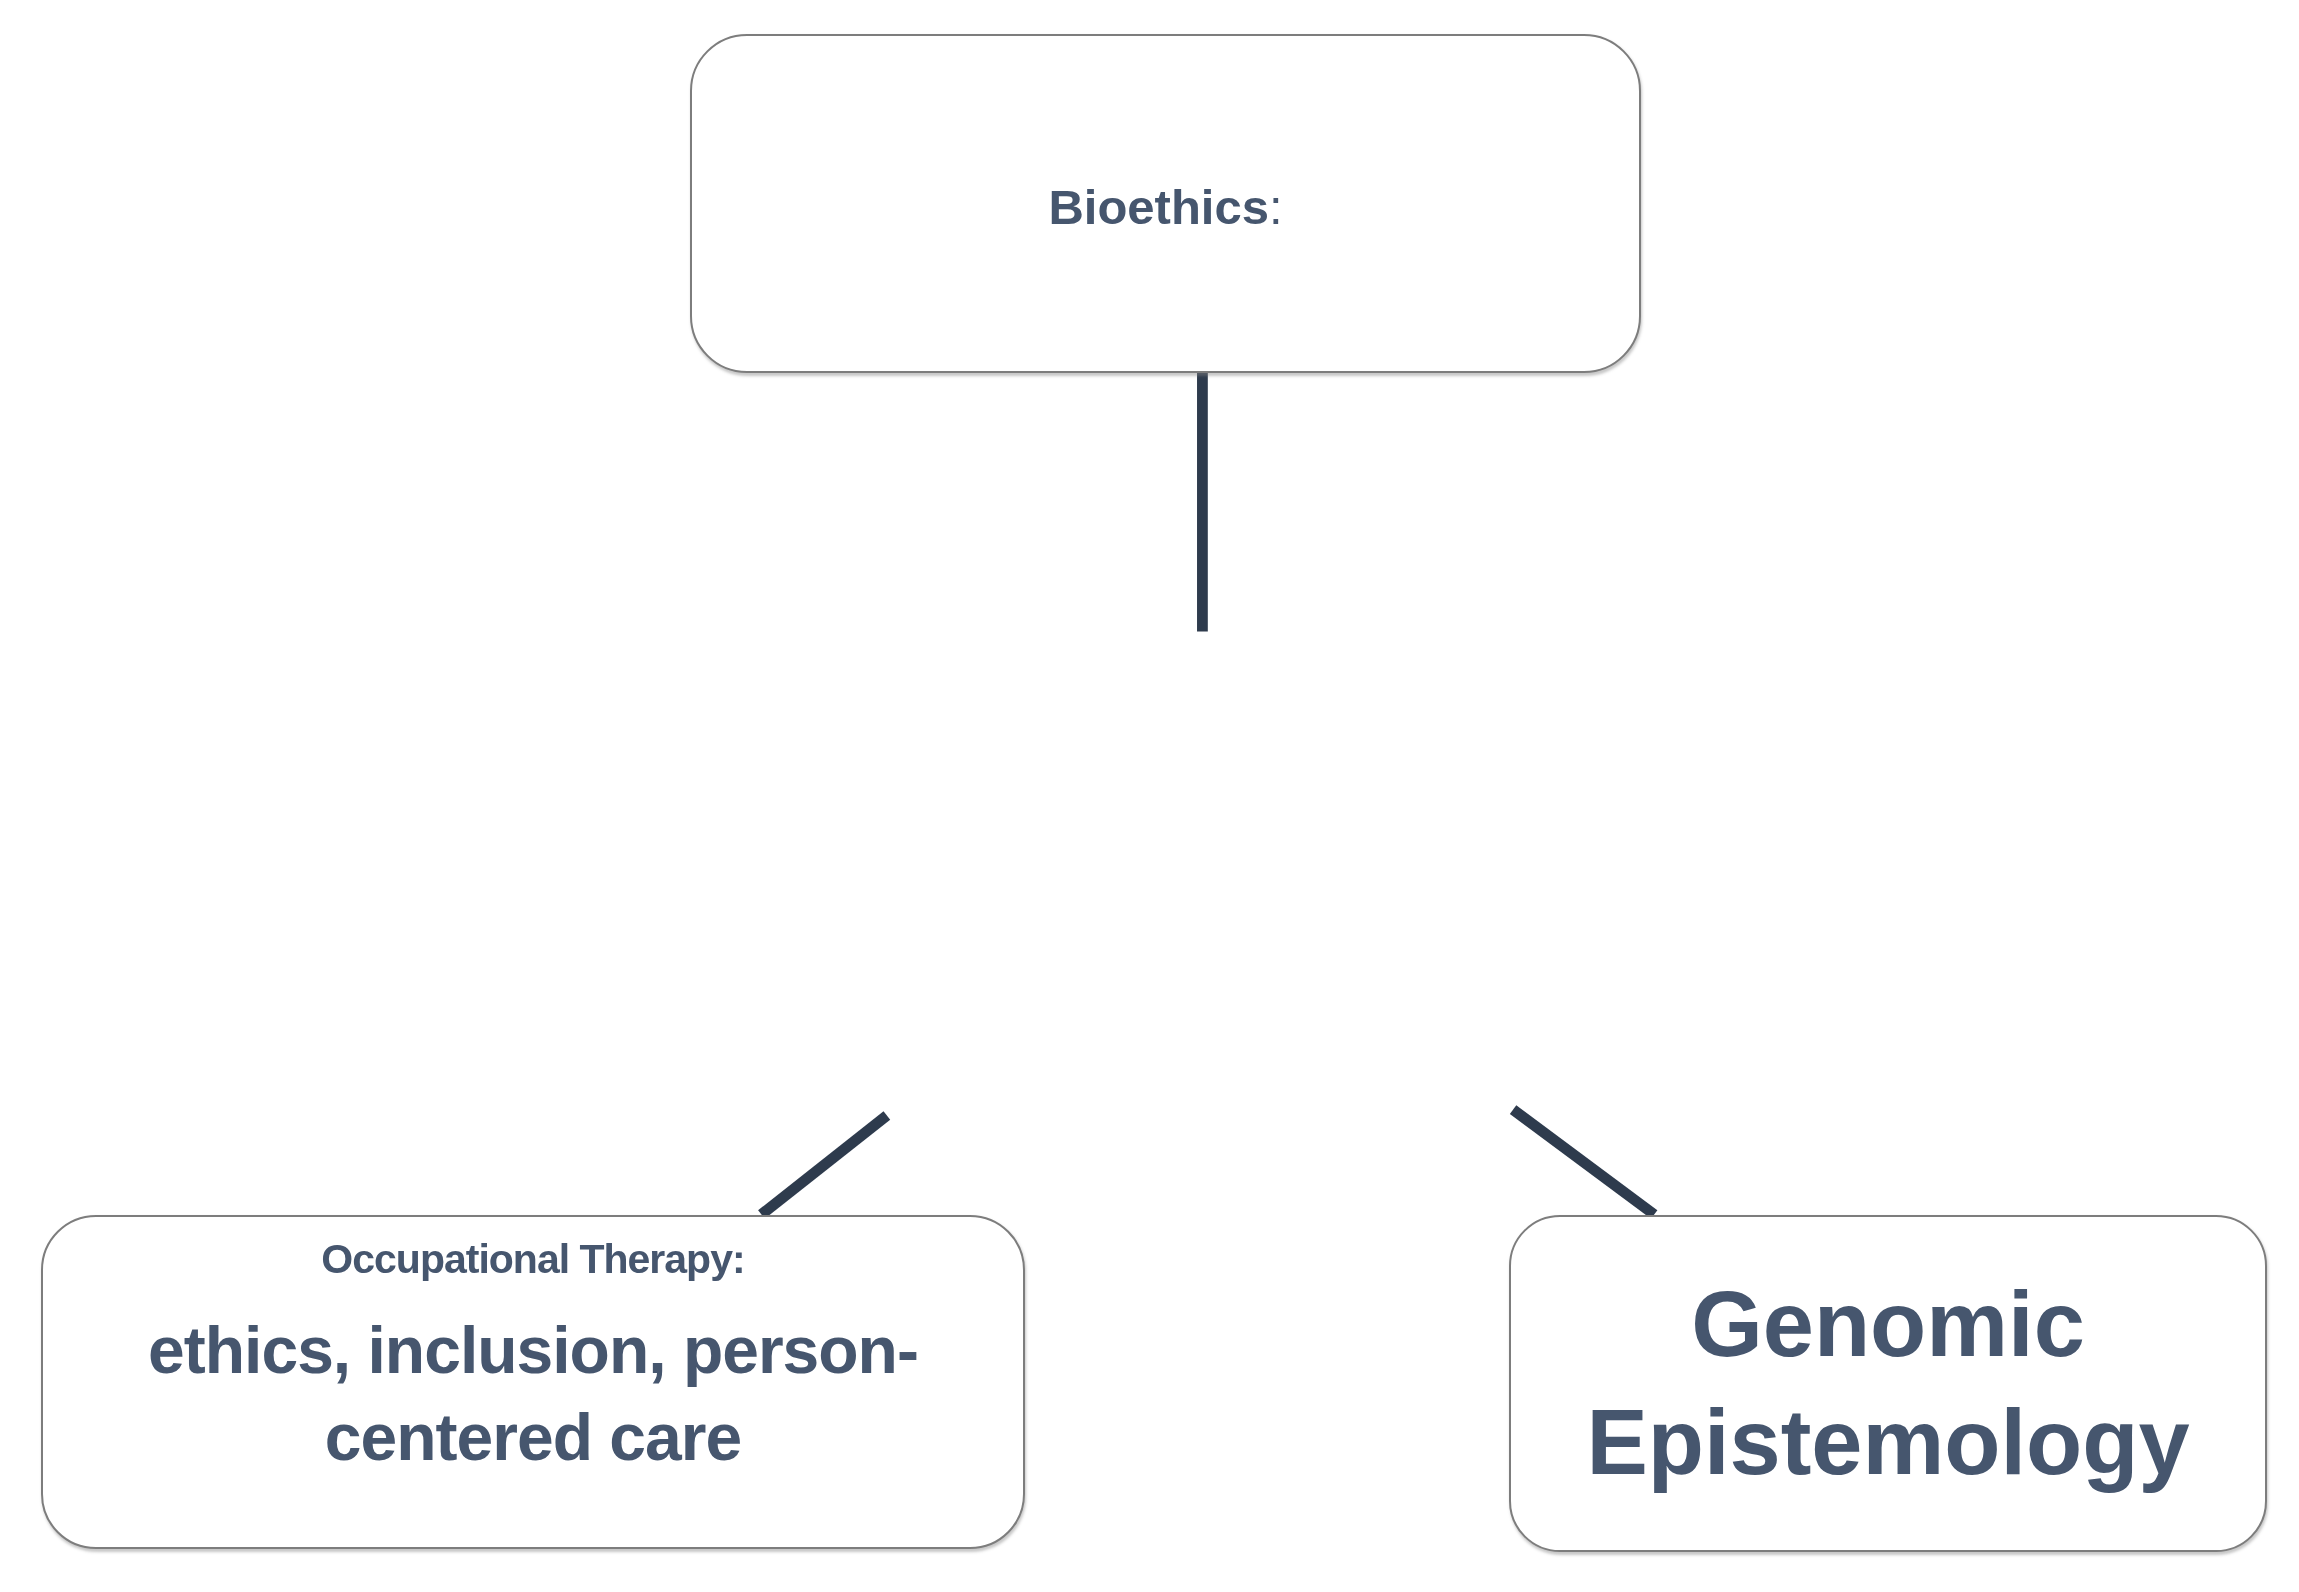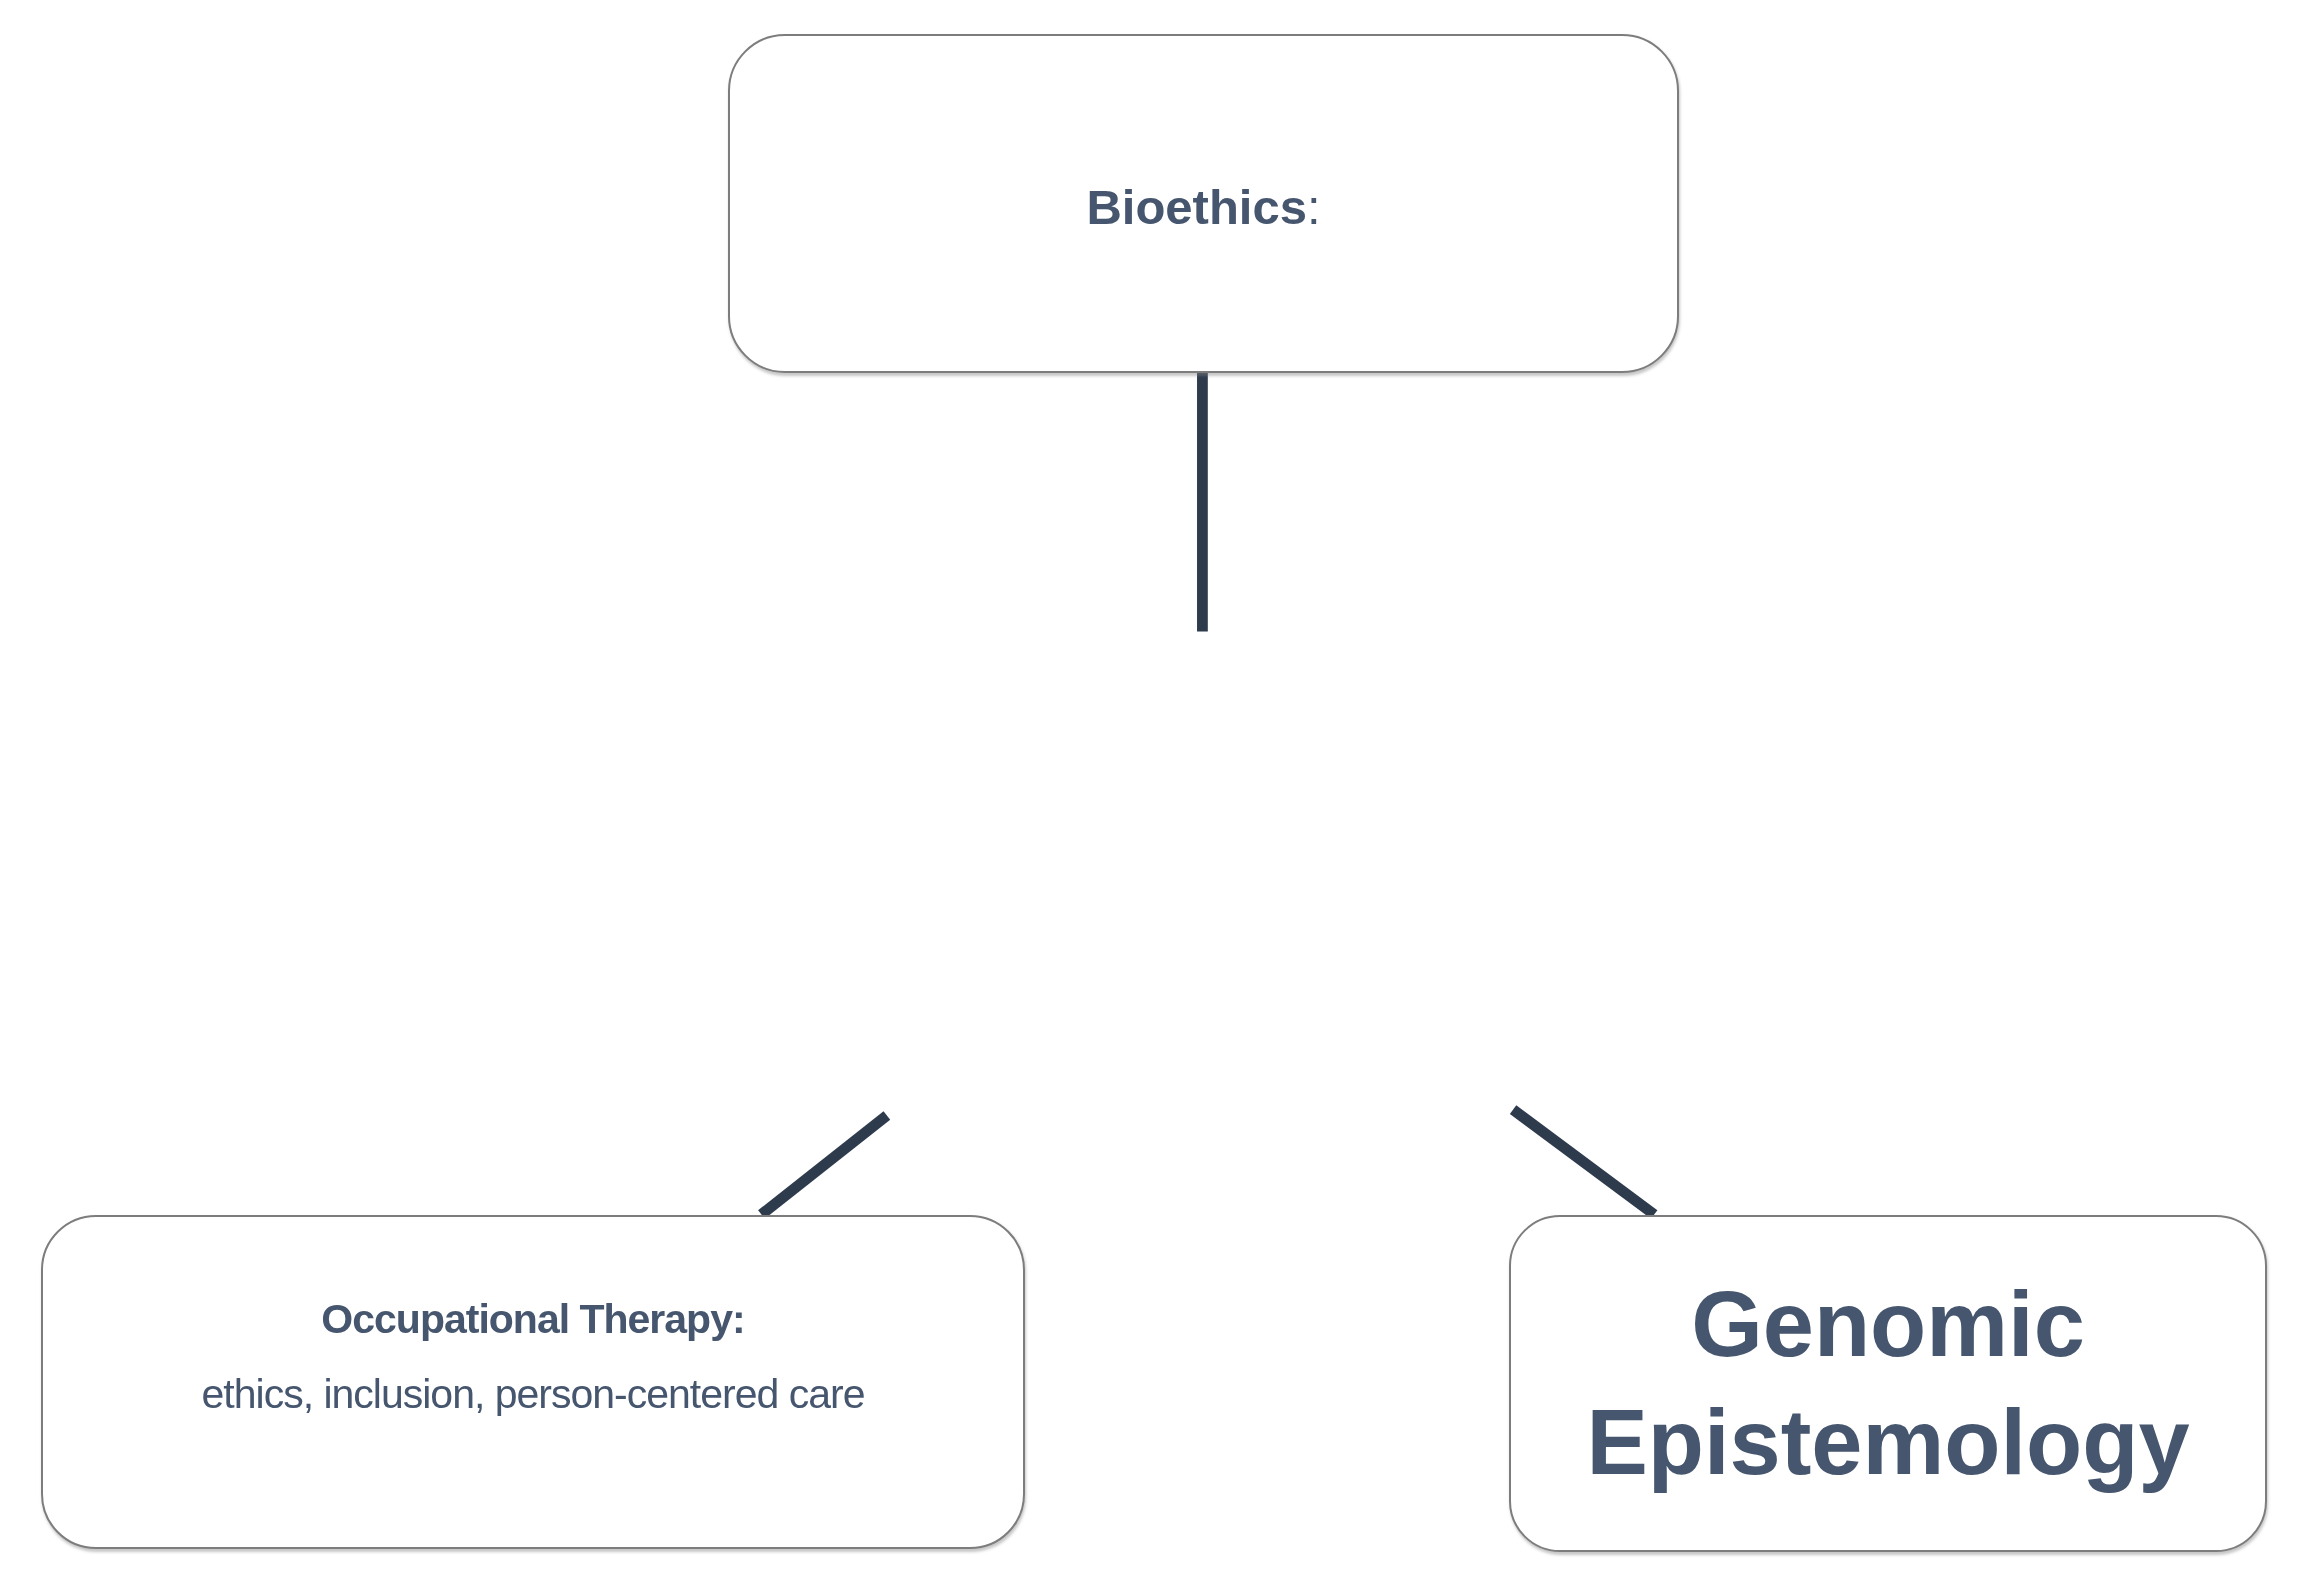--- a/index.html
+++ b/index.html
@@ -40,21 +40,21 @@
     flex-direction: column;
     align-items: center;
     justify-content: center;
     text-align: center;
     color: var(--color-text);
   }
   .node-title { font-weight: bold; }
   .colon { font-weight: normal; }
 
   #node-bioethics {
-    left: 728px; top: 34px;
+    left: 690px; top: 34px;
     width: 951px; height: 339px;
     border-radius: 57px;
     gap: 27.4px;
     padding: 13.7px 39px 5.9px 39px;
   }
   #node-bioethics .node-title { font-size: 49px; }
   #node-bioethics .node-body {
     font-size: 51px;
     line-height: 1.45;
     max-width: 828px;
@@ -74,23 +74,24 @@
   #node-occupational-therapy {
     left: 41px; top: 1215px;
     width: 984px; height: 334px;
     border-radius: 55px;
     gap: 23.5px;
     padding: 9.8px 39px 57px 39px;
     letter-spacing: -1px;
   }
   #node-occupational-therapy .node-title { font-size: 41px; }
   #node-occupational-therapy .node-body {
-    font-size: 41px;
+    font-size: 66px;
     line-height: 1.32;
     max-width: 882px;
+    font-weight: bold;
   }
 
   #node-genomic-epistemology {
     left: 1509px; top: 1215px;
     width: 758px; height: 337px;
     border-radius: 51px;
     padding: 0 39px;
   }
   #node-genomic-epistemology .node-title {
     font-size: 92px;

